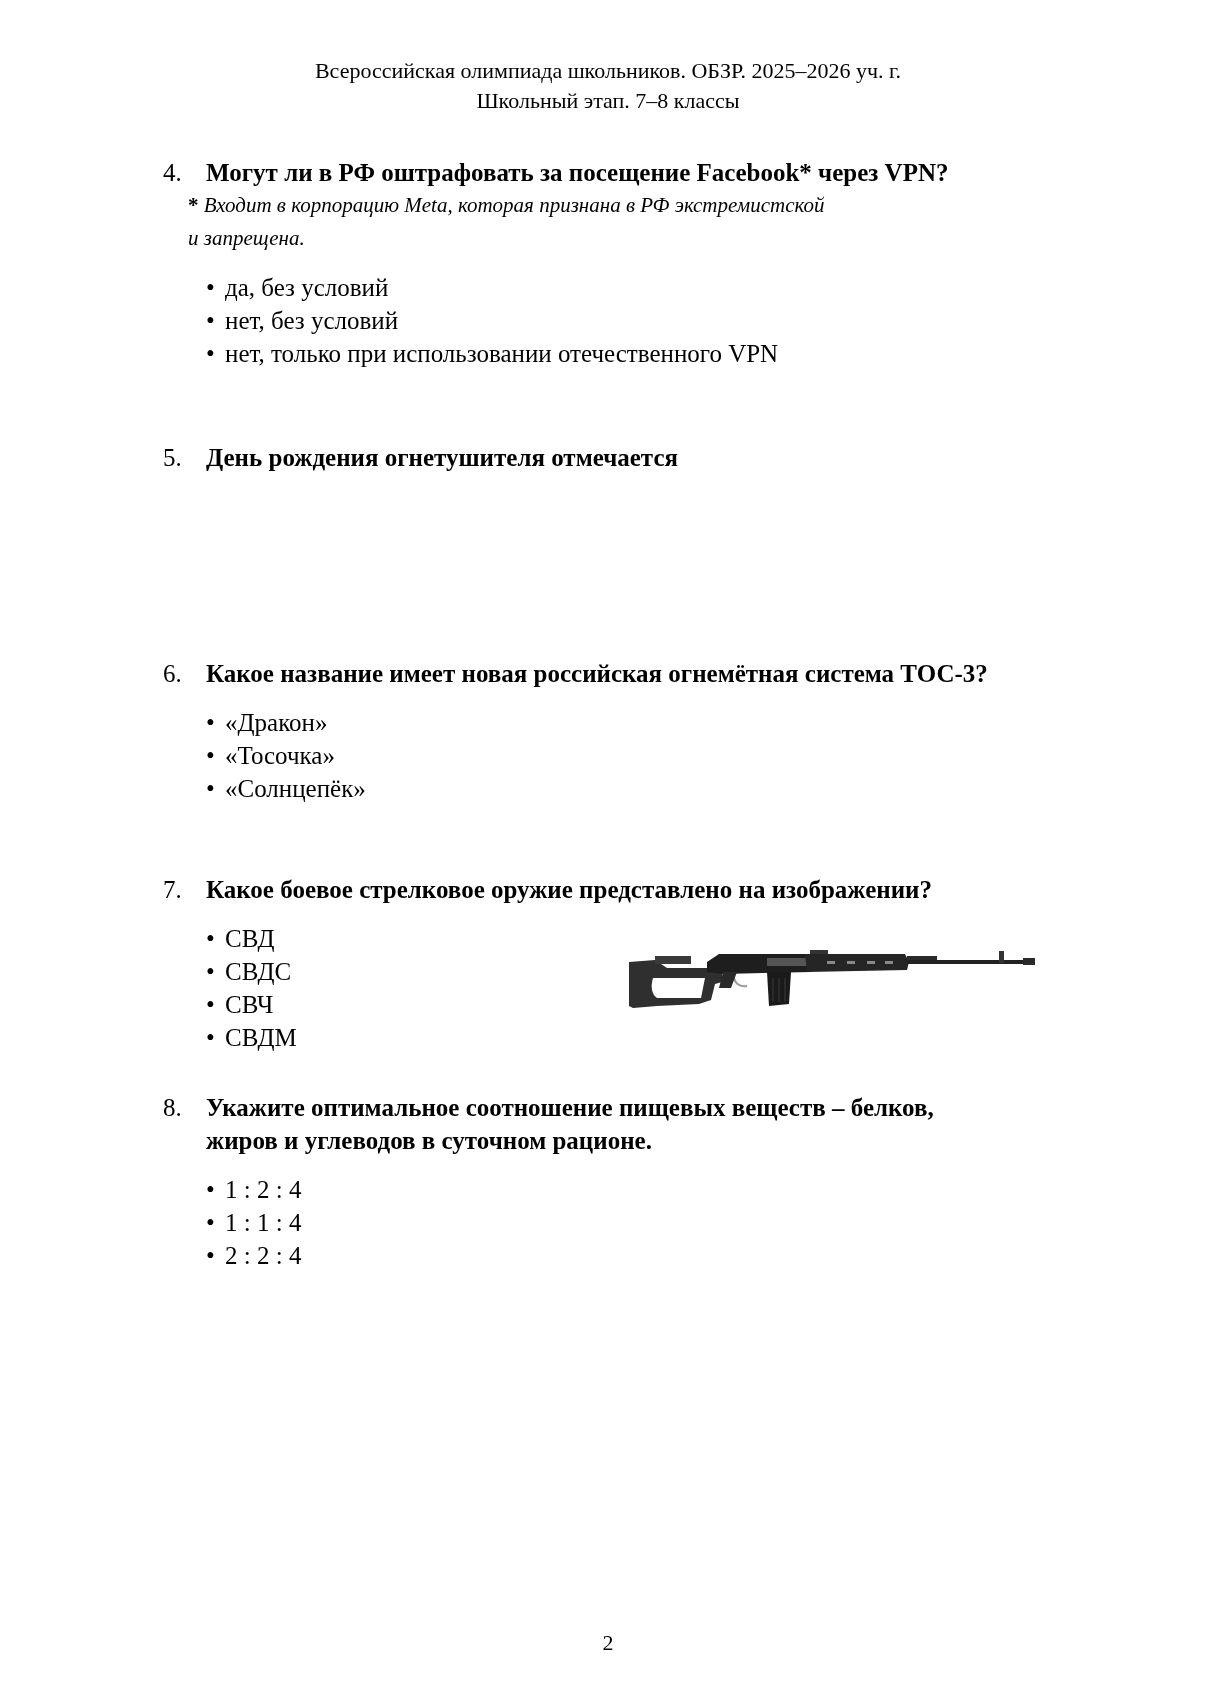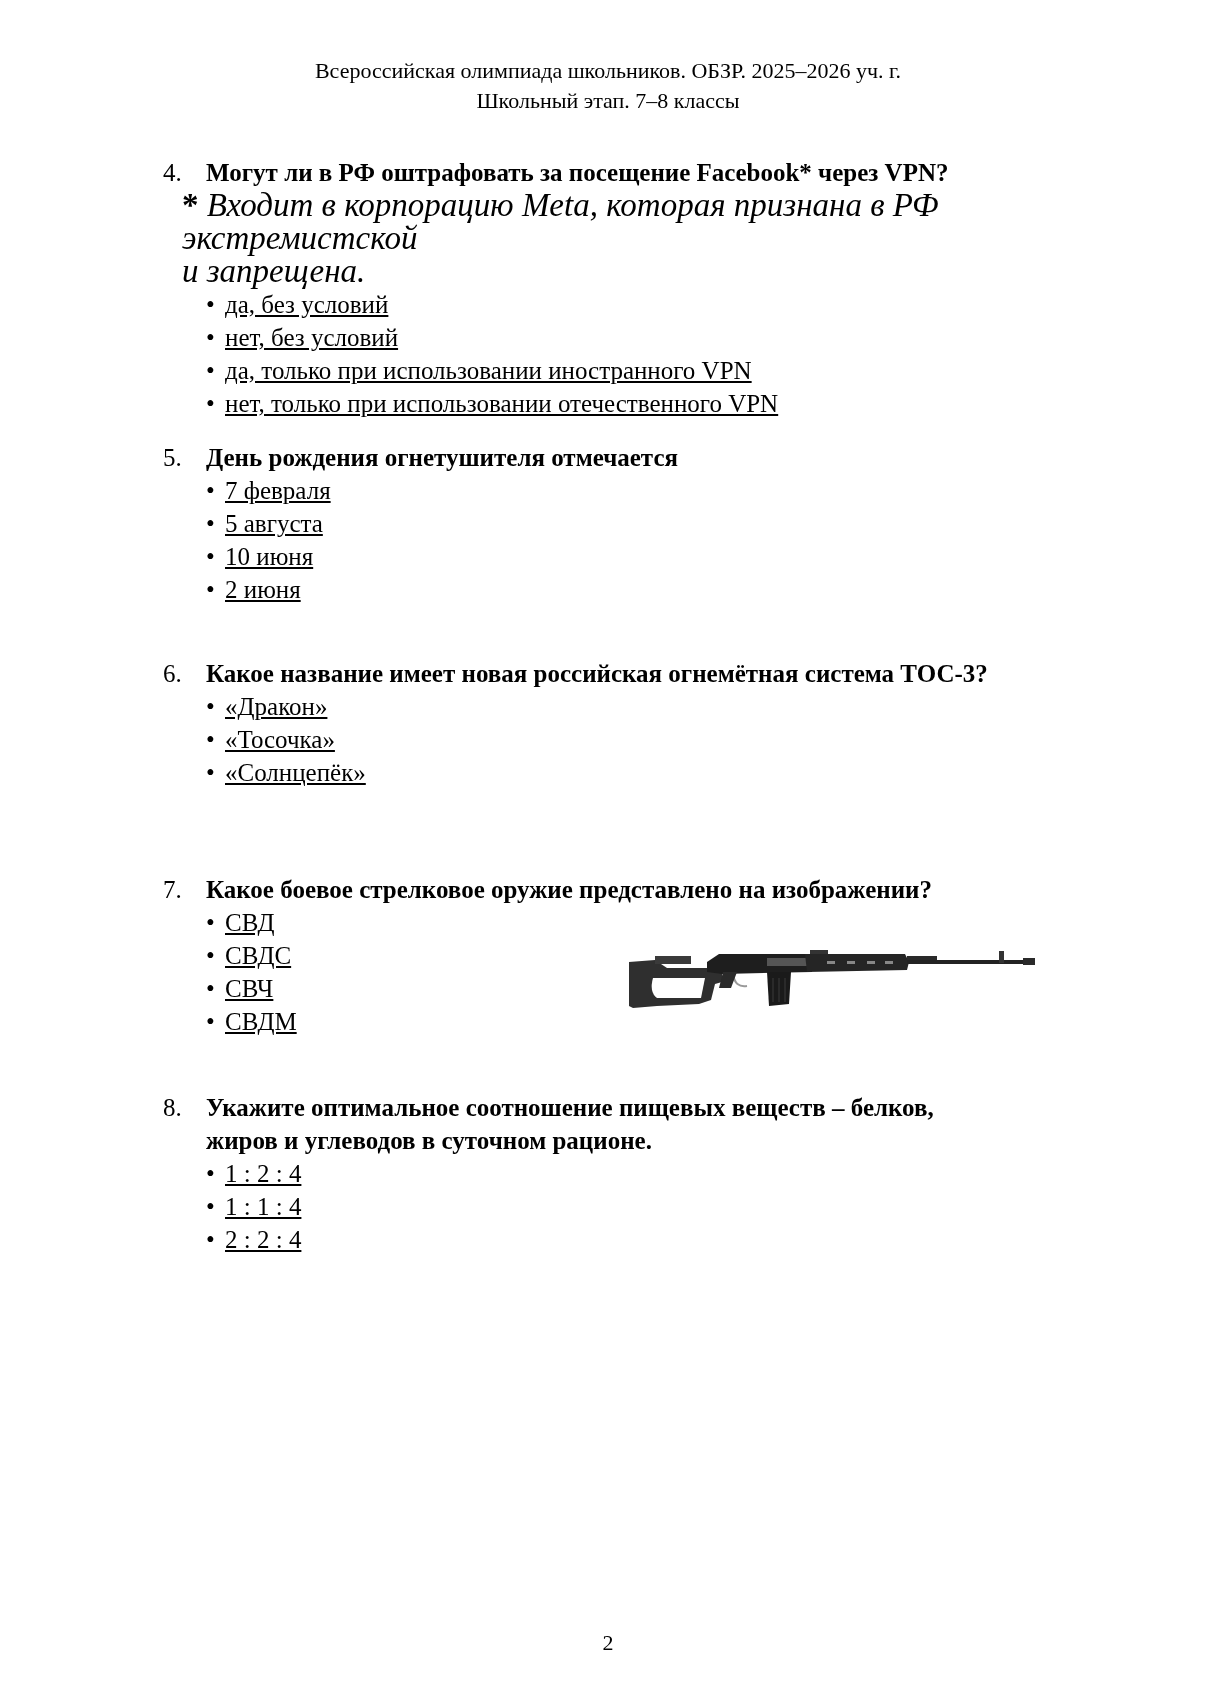--- a/index.html
+++ b/index.html
@@ -37,36 +37,35 @@
   .q-num {
     width: 43px;
     flex: 0 0 43px;
     font-weight: normal;
   }
   .q-text {
     font-weight: bold;
     width: 900px;
   }
   .q-note {
-    margin-left: 19px;
+    margin-left: 25px;
     font-style: italic;
-    font-size: 33px;
+    font-size: 21px;
     line-height: 33px;
   }
   .q-note .star {
     font-style: normal;
     font-weight: bold;
   }
   .options {
     margin-left: 43px;
     list-style: none;
     padding: 0;
-    margin-top: 0;
+    margin-top: 16px;
     margin-bottom: 0;
-    text-decoration: underline;
   }
   .option {
     font-size: 25px;
     line-height: 33px;
   }
   .option .bullet {
     display: inline-block;
     width: 19px;
   }
   .rifle {
@@ -98,36 +97,29 @@
     <span class="q-num">4.</span>
     <span class="q-text">Могут ли в РФ оштрафовать за посещение Facebook* через VPN?</span>
   </div>
   <div class="q-note">
     <span class="star">*</span><span> Входит в корпорацию Meta, которая признана в РФ экстремистской</span>
   </div>
   <div class="q-note">и запрещена.</div>
   <ul class="options">
     <li class="option"><span class="bullet">•</span><span>да, без условий</span></li>
     <li class="option"><span class="bullet">•</span><span>нет, без условий</span></li>
-    <li class="option"><span class="bullet">•</span><span>да, только при использовании иностранного VPN</span></li>
     <li class="option"><span class="bullet">•</span><span>нет, только при использовании отечественного VPN</span></li>
   </ul>
 </div>
 
 <div class="question" style="top:441px;">
   <div class="q-row">
     <span class="q-num">5.</span>
     <span class="q-text">День рождения огнетушителя отмечается</span>
   </div>
-  <ul class="options">
-    <li class="option"><span class="bullet">•</span><span>7 февраля</span></li>
-    <li class="option"><span class="bullet">•</span><span>5 августа</span></li>
-    <li class="option"><span class="bullet">•</span><span>10 июня</span></li>
-    <li class="option"><span class="bullet">•</span><span>2 июня</span></li>
-  </ul>
 </div>
 
 <div class="question" style="top:657px;">
   <div class="q-row">
     <span class="q-num">6.</span>
     <span class="q-text">Какое название имеет новая российская огнемётная система ТОС-3?</span>
   </div>
   <ul class="options">
     <li class="option"><span class="bullet">•</span><span>«Дракон»</span></li>
     <li class="option"><span class="bullet">•</span><span>«Тосочка»</span></li>

